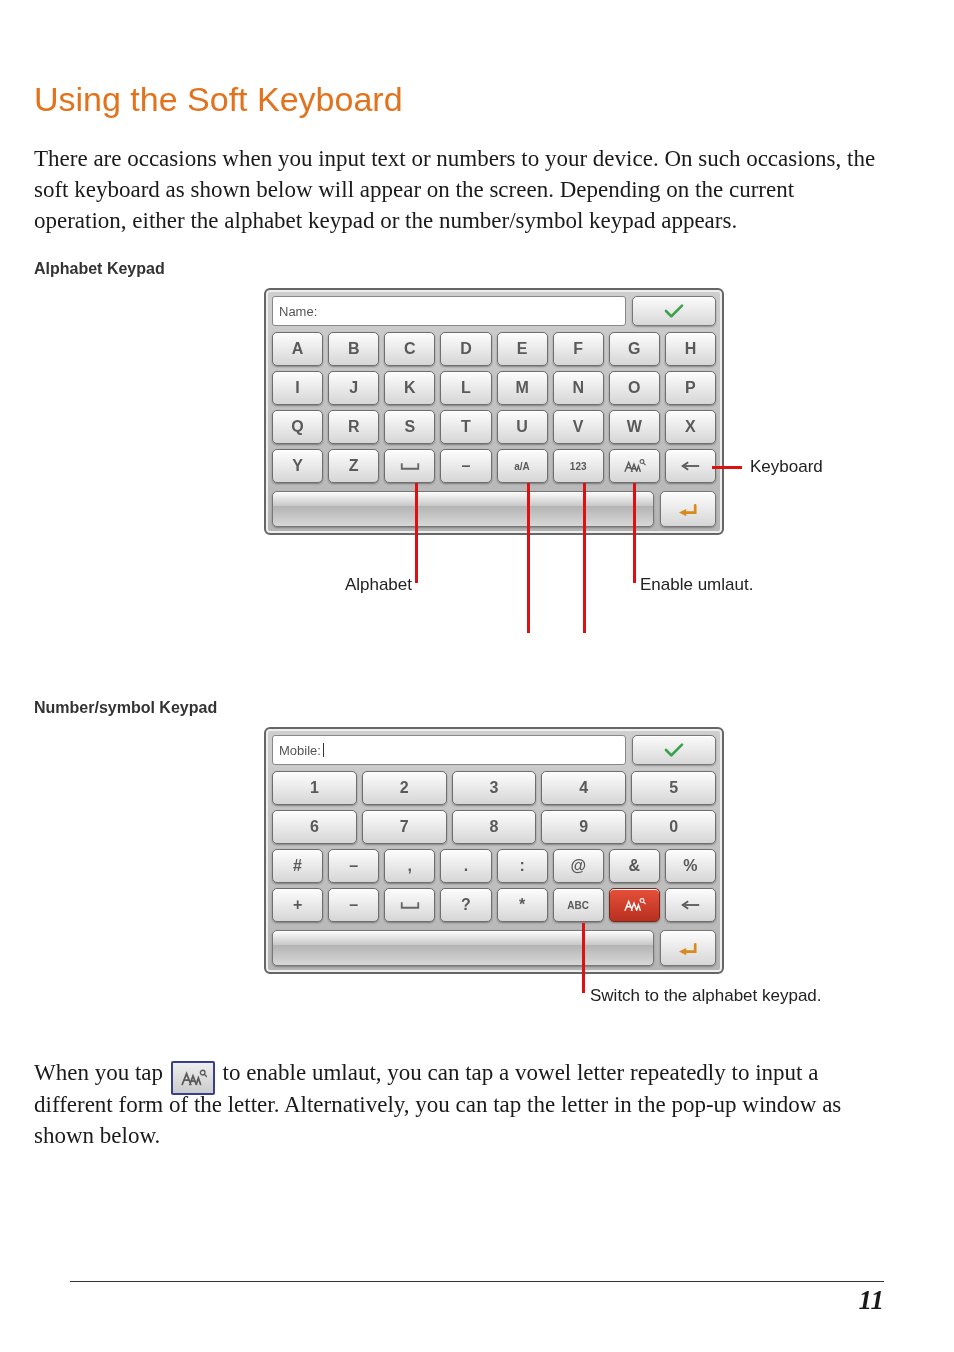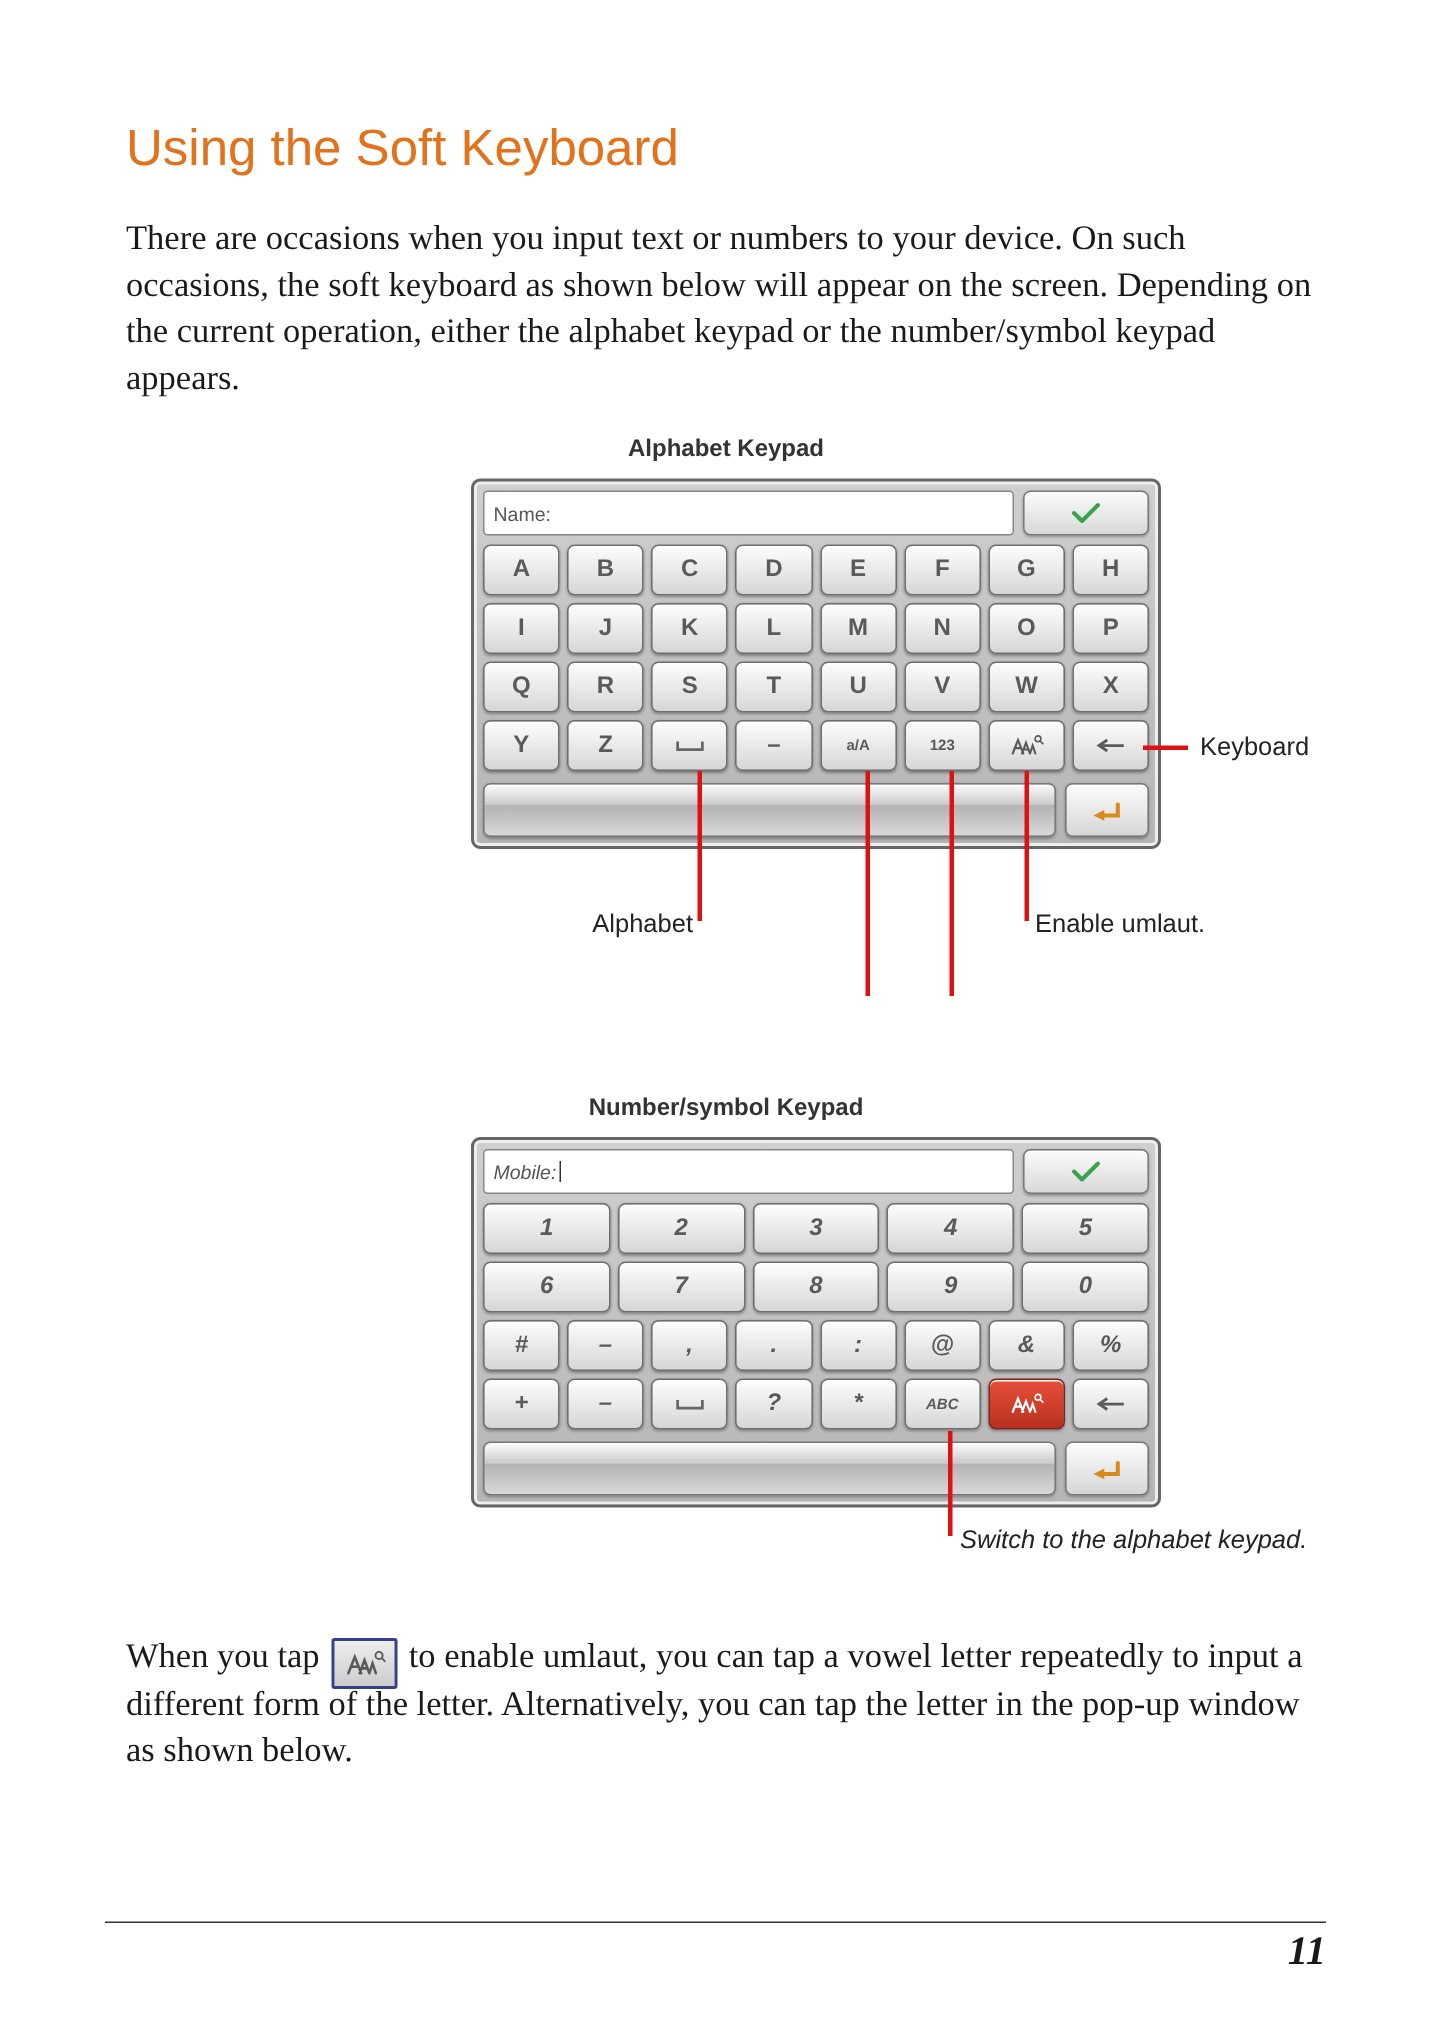--- a/index.html
+++ b/index.html
@@ -6,47 +6,47 @@
   html, body { margin: 0; padding: 0; }
   body {
     width: 954px;
     min-height: 1352px;
     font-family: "Times New Roman", Times, serif;
     color: #1a1a1a;
     position: relative;
     background: #fff;
   }
   .page {
-    padding: 80px 70px 40px 84px;
+    padding: 80px 70px 40px 34px;
   }
   h1.title {
     font-family: Arial, Helvetica, sans-serif;
     font-weight: 400;
     color: #e2721b;
     font-size: 34px;
     margin: 0 0 24px 0;
   }
   p.body {
     font-size: 23px;
     line-height: 1.35;
     margin: 0 0 24px 0;
   }
   .cap {
     font-family: Arial, Helvetica, sans-serif;
     font-weight: 700;
     font-size: 16px;
-    text-align: center;
+    text-align: left;
     color: #333;
     margin: 6px 0 10px 0;
   }
 
   
   .kp-wrap { position: relative; margin: 1px auto; }
   .kp-wrap.alpha { width: 600px; height: 380px; margin-left: 230px; }
-  .kp-wrap.num   { width: 600px; height: 320px; margin-left: 230px; font-style: italic; }
+  .kp-wrap.num   { width: 600px; height: 320px; margin-left: 230px; }
 
   .device {
     position: relative;
     width: 460px;
     border: 2px solid #666;
     border-radius: 6px;
     padding: 6px;
     background: linear-gradient(#cfcfcf,#b5b5b5);
     box-shadow: inset 0 0 0 2px #eee;
   }

